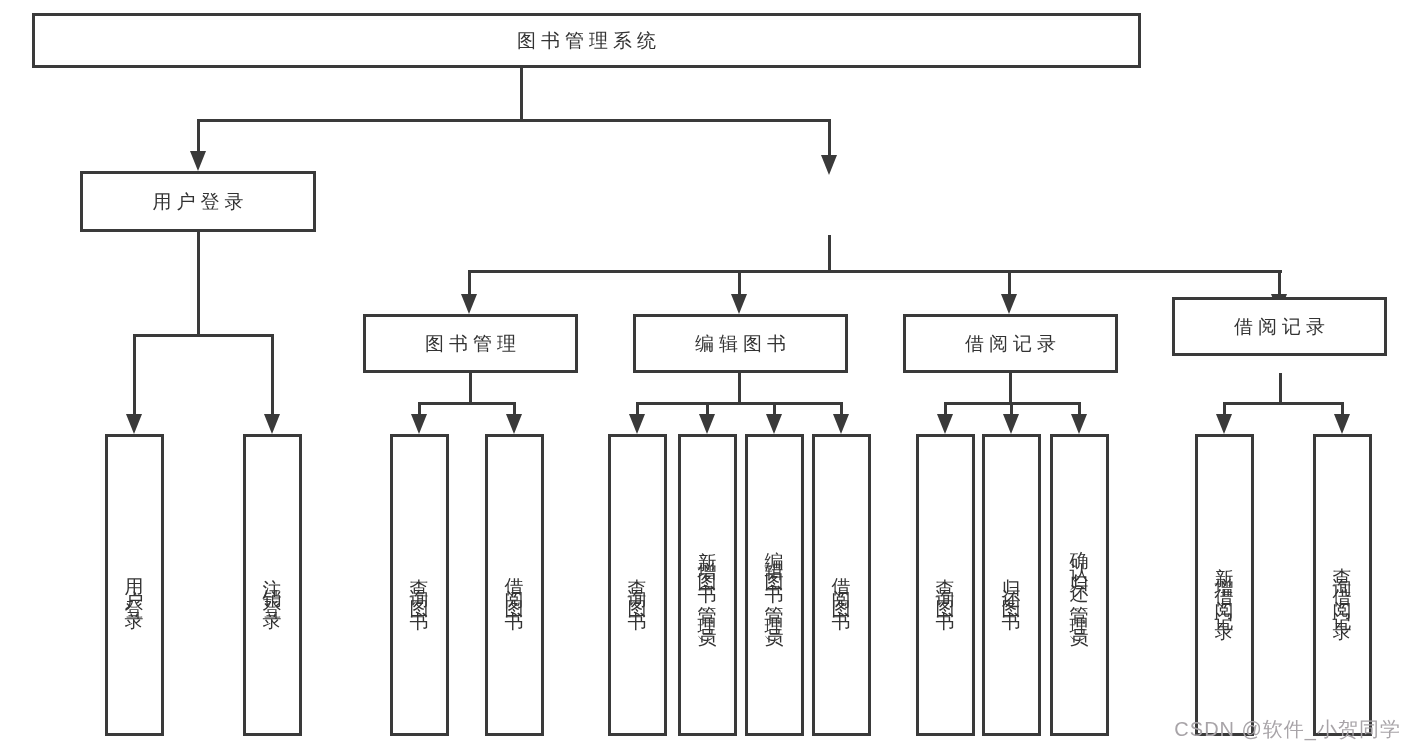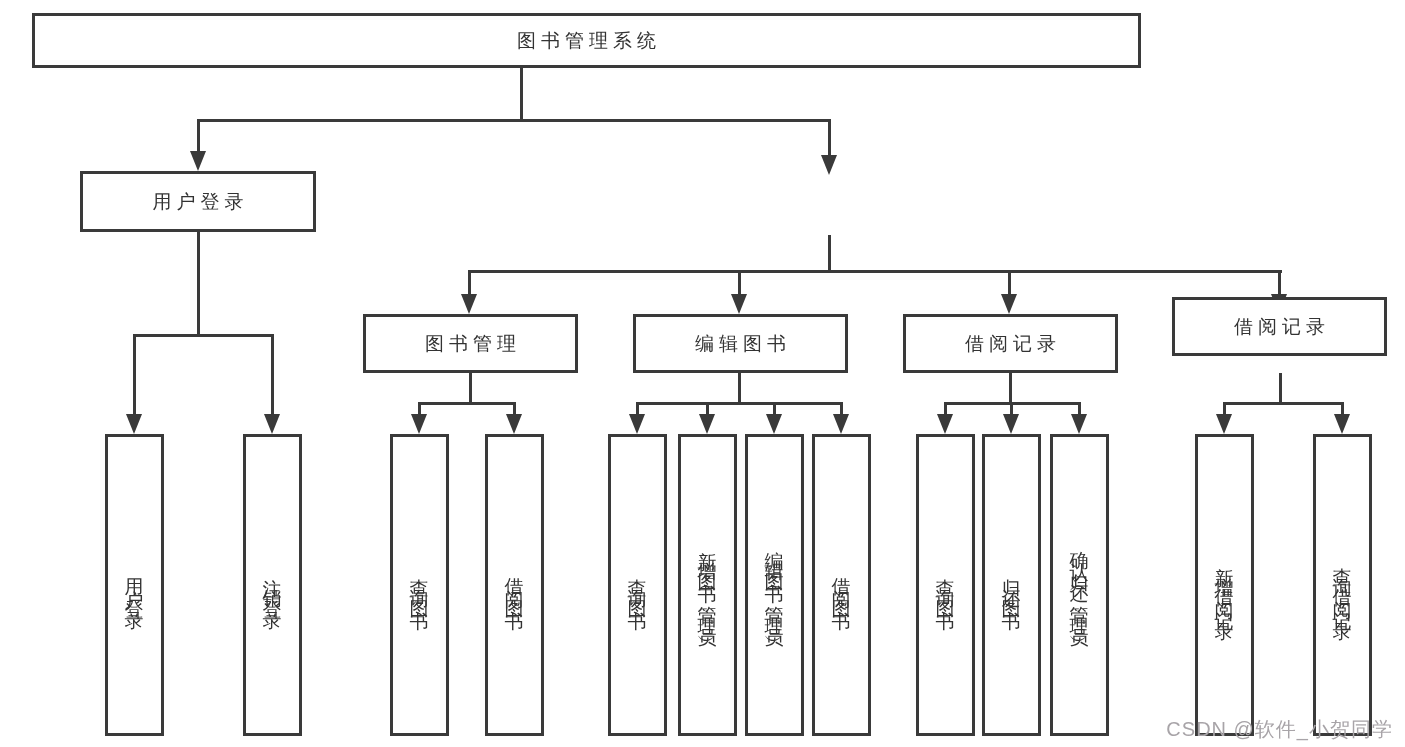--- a/index.html
+++ b/index.html
@@ -68,21 +68,21 @@
     height: 0;
     border-left: 8px solid transparent;
     border-right: 8px solid transparent;
     border-top: 20px solid var(--line);
     z-index: 1;
   }
 
   
   .watermark {
     position: absolute;
-    right: 12px;
+    right: 4px;
     bottom: 4px;
     font-size: 20px;
     color: var(--watermark);
     letter-spacing: 1px;
     z-index: 3;
     white-space: nowrap;
   }
 </style>
 </head>
 <body>

